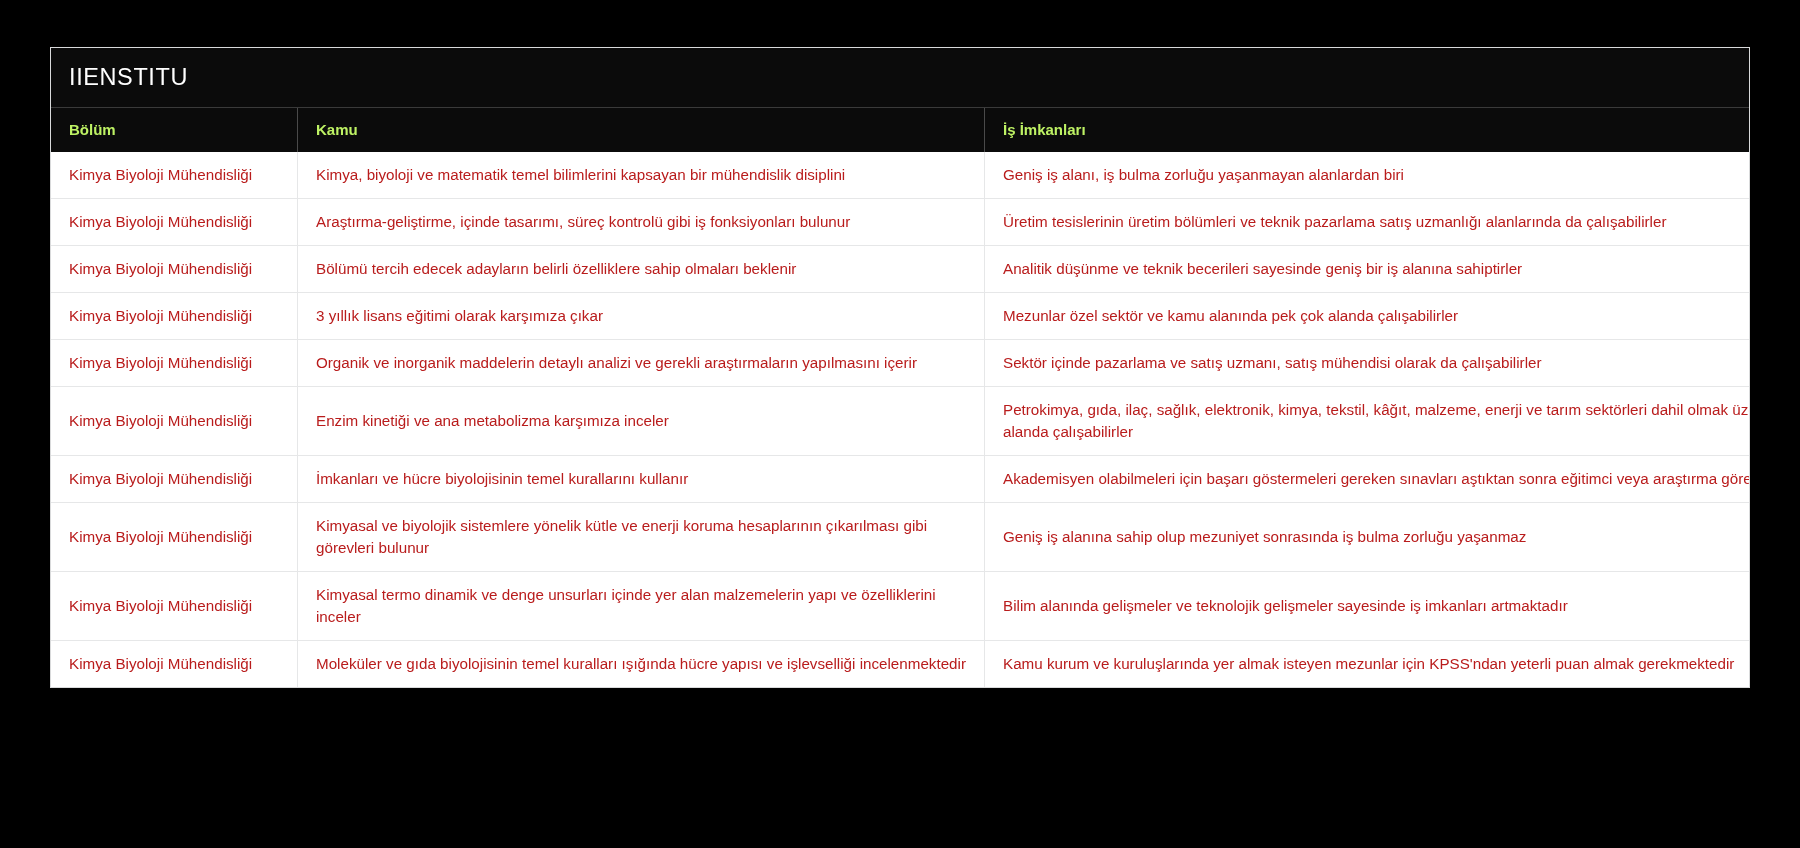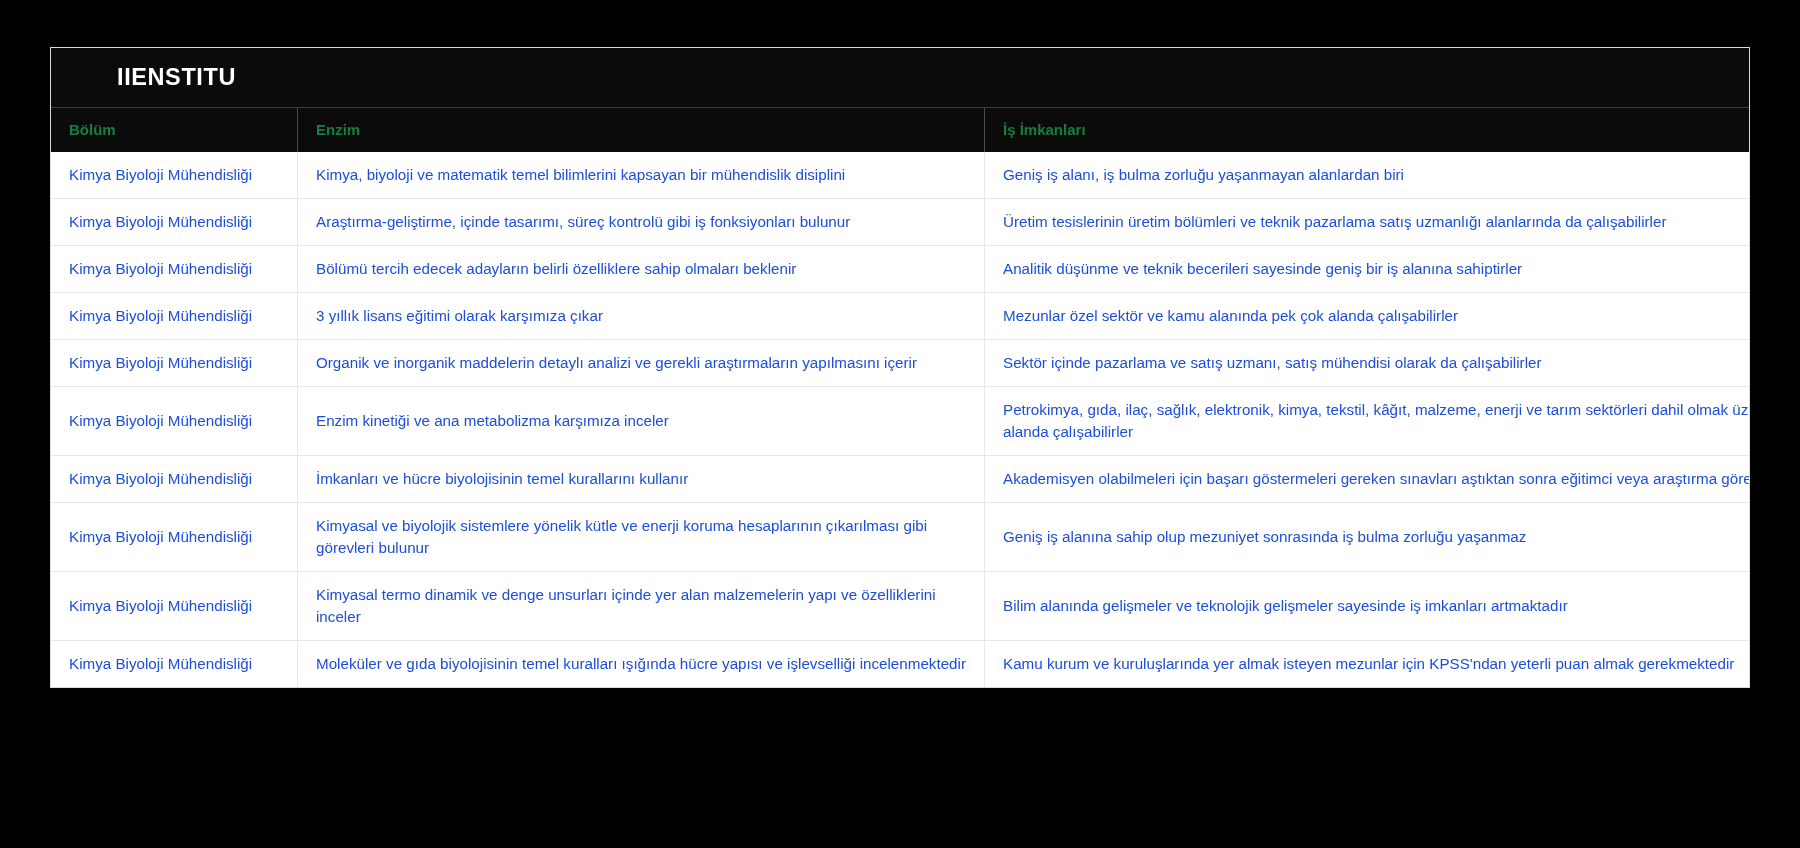--- a/index.html
+++ b/index.html
@@ -32,46 +32,45 @@
     overflow: hidden;
   }
   .card-header {
     background: #0b0b0b;
     padding: 17px 18px 16px 18px;
     border-bottom: 1px solid #3a3a3a;
   }
   .brand {
     color: #ffffff;
     font-size: 23.5px;
-    font-weight: bold;
+    font-weight: normal;
     letter-spacing: 0.6px;
     line-height: 1.1;
-    margin-left: 48px;
   }
   table.data-table {
     width: 100%;
     border-collapse: collapse;
     table-layout: fixed;
   }
   table.data-table thead th {
     background: #0b0b0b;
-    color: #15803d;
+    color: #bef264;
     font-size: 15px;
     font-weight: bold;
     text-align: left;
     padding: 13px 18px 14px 18px;
     border-right: 1px solid #4a4a4a;
     vertical-align: middle;
   }
   table.data-table thead th:last-child {
     border-right: none;
   }
   table.data-table tbody td {
     font-size: 15.2px;
-    color: #1d4ed8;
+    color: #b91c1c;
     text-align: left;
     padding: 12px 18px 12px 18px;
     border-top: 1px solid #e6e7e8;
     border-right: 1px solid #e6e7e8;
     vertical-align: middle;
     line-height: 1.45;
     font-weight: 400;
   }
   table.data-table tbody td:last-child {
     border-right: none;
@@ -94,21 +93,21 @@
   <div class="card">
 
     <div class="card-header">
       <div class="brand">IIENSTITU</div>
     </div>
 
     <table class="data-table">
       <thead>
         <tr>
           <th class="col-bolum">Bölüm</th>
-          <th class="col-detay">Enzim</th>
+          <th class="col-detay">Kamu</th>
           <th class="col-is">İş İmkanları</th>
         </tr>
       </thead>
       <tbody>
         <tr>
           <td class="cell-bolum">Kimya Biyoloji Mühendisliği</td>
           <td class="cell-detay">Kimya, biyoloji ve matematik temel bilimlerini kapsayan bir mühendislik disiplini</td>
           <td class="cell-is">Geniş iş alanı, iş bulma zorluğu yaşanmayan alanlardan biri</td>
         </tr>
         <tr>

